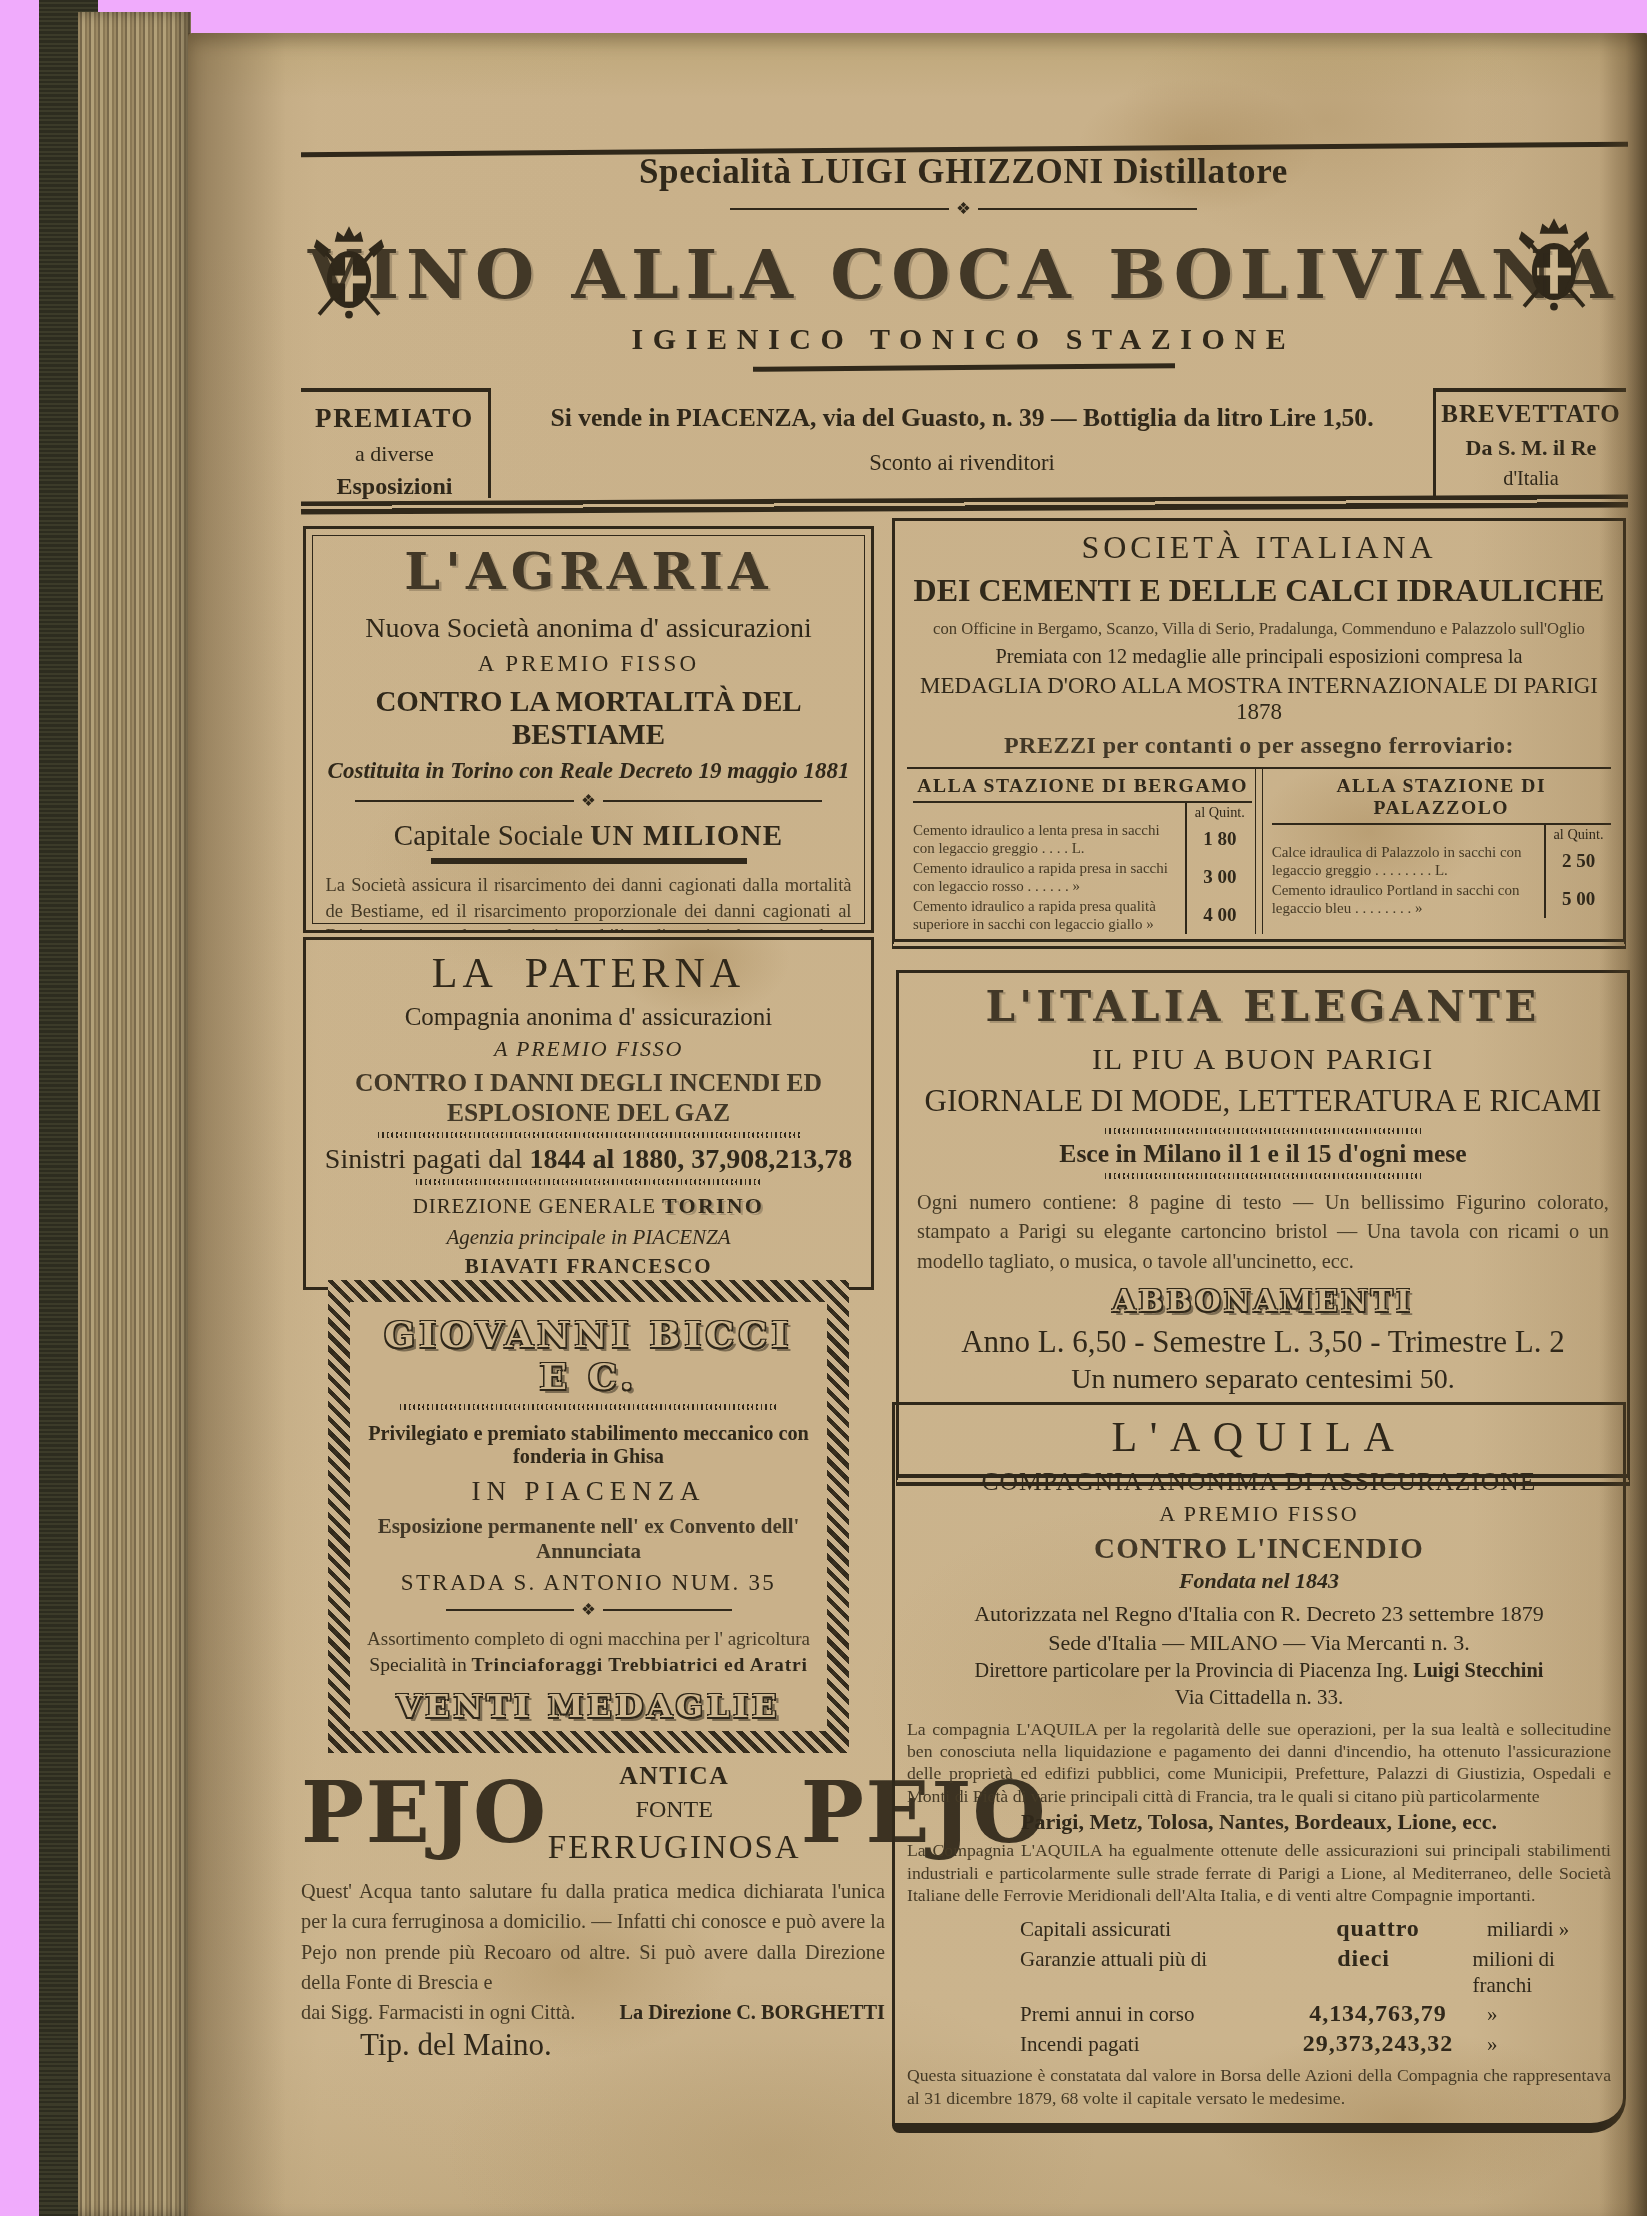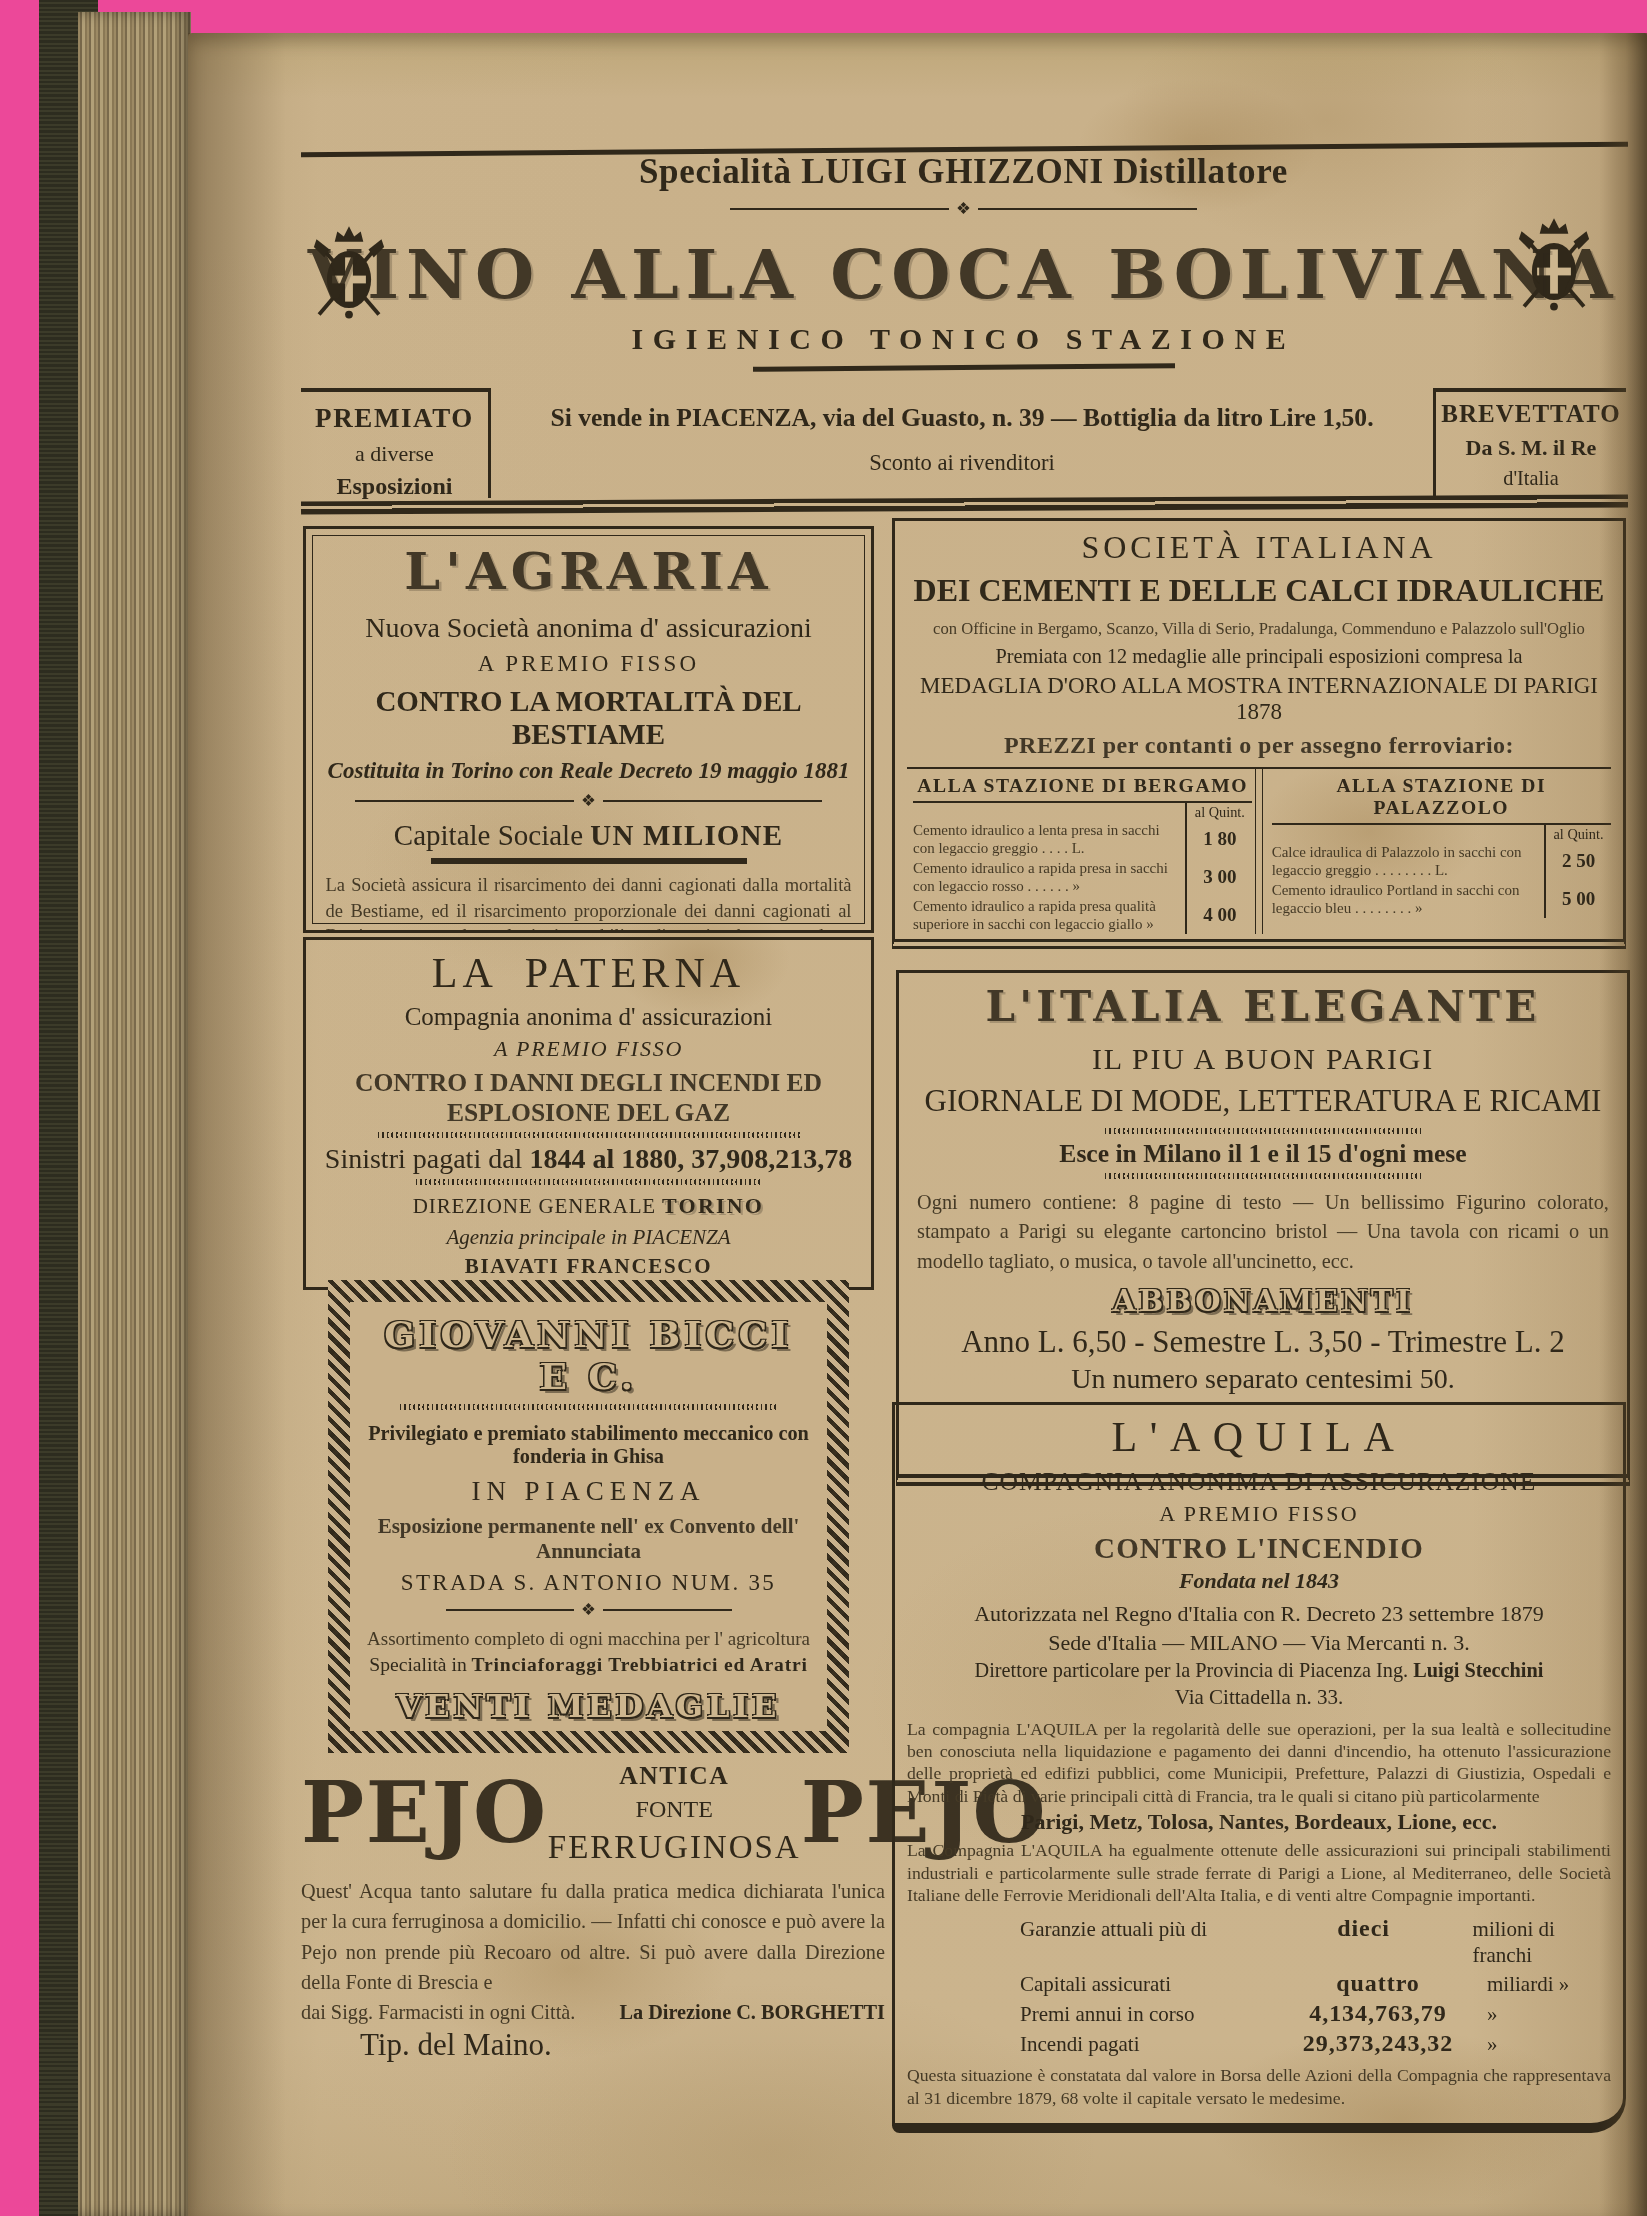--- a/index.html
+++ b/index.html
@@ -3,21 +3,21 @@
 <meta charset="utf-8">
 <style>
   :root{
     --ink:#30281a;
     --ink-soft:#453a26;
     --paper:#c9b18a;
   }
   html,body{margin:0;padding:0;background:#000;}
   .canvas{
     position:relative;width:1647px;height:2216px;overflow:hidden;
-    background:#ec4899;
+    background:#f0abfc;
     font-family:"Liberation Serif","DejaVu Serif",serif;
     color:var(--ink);
   }
   .abs{position:absolute;}
   .c{text-align:center;}
   .j{text-align:justify;}
   
   .cloth{
     position:absolute;left:39px;top:0;width:59px;height:100%;
     background:
@@ -352,28 +352,28 @@
       <div style="font-size:22px;margin-top:3px;">Sede d'Italia — MILANO — Via Mercanti n. 3.</div>
       <div style="font-size:20.3px;margin-top:3px;">
         <span>Direttore particolare per la Provincia di Piacenza Ing. </span><span class="bold">Luigi Stecchini</span>
       </div>
       <div style="font-size:21px;margin-top:3px;">Via Cittadella n. 33.</div>
       <div class="j" style="font-size:17.7px;line-height:1.27;margin-top:7.5px;color:var(--ink-soft);">La compagnia L'AQUILA per la regolarità delle sue operazioni, per la sua lealtà e sollecitudine ben conosciuta nella liquidazione e pagamento dei danni d'incendio, ha ottenuto l'assicurazione delle proprietà ed edifizi pubblici, come Municipii, Prefetture, Palazzi di Giustizia, Ospedali e Monti di Pietà di varie principali città di Francia, tra le quali si citano più particolarmente</div>
       <div class="bold" style="font-size:22px;margin-top:1.5px;">Parigi, Metz, Tolosa, Nantes, Bordeaux, Lione, ecc.</div>
       <div class="j" style="font-size:17.7px;line-height:1.27;margin-top:4.5px;color:var(--ink-soft);">La Compagnia L'AQUILA ha egualmente ottenute delle assicurazioni sui principali stabilimenti industriali e particolarmente sulle strade ferrate di Parigi a Lione, al Mediterraneo, delle Società Italiane delle Ferrovie Meridionali dell'Alta Italia, e di venti altre Compagnie importanti.</div>
       <div style="margin-top:6px;text-align:left;">
         <div class="stat">
+          <span class="stat-label">Capitali assicurati</span>
+          <span class="stat-value">quattro</span>
+          <span class="stat-suffix">miliardi  »</span>
+        </div>
+        <div class="stat">
           <span class="stat-label">Garanzie attuali più di</span>
           <span class="stat-value">dieci</span>
           <span class="stat-suffix">milioni di franchi</span>
-        </div>
-        <div class="stat">
-          <span class="stat-label">Capitali assicurati</span>
-          <span class="stat-value">quattro</span>
-          <span class="stat-suffix">miliardi  »</span>
         </div>
         <div class="stat">
           <span class="stat-label">Premi annui in corso</span>
           <span class="stat-value">4,134,763,79</span>
           <span class="stat-suffix">»</span>
         </div>
         <div class="stat">
           <span class="stat-label">Incendi pagati</span>
           <span class="stat-value">29,373,243,32</span>
           <span class="stat-suffix">»</span>

